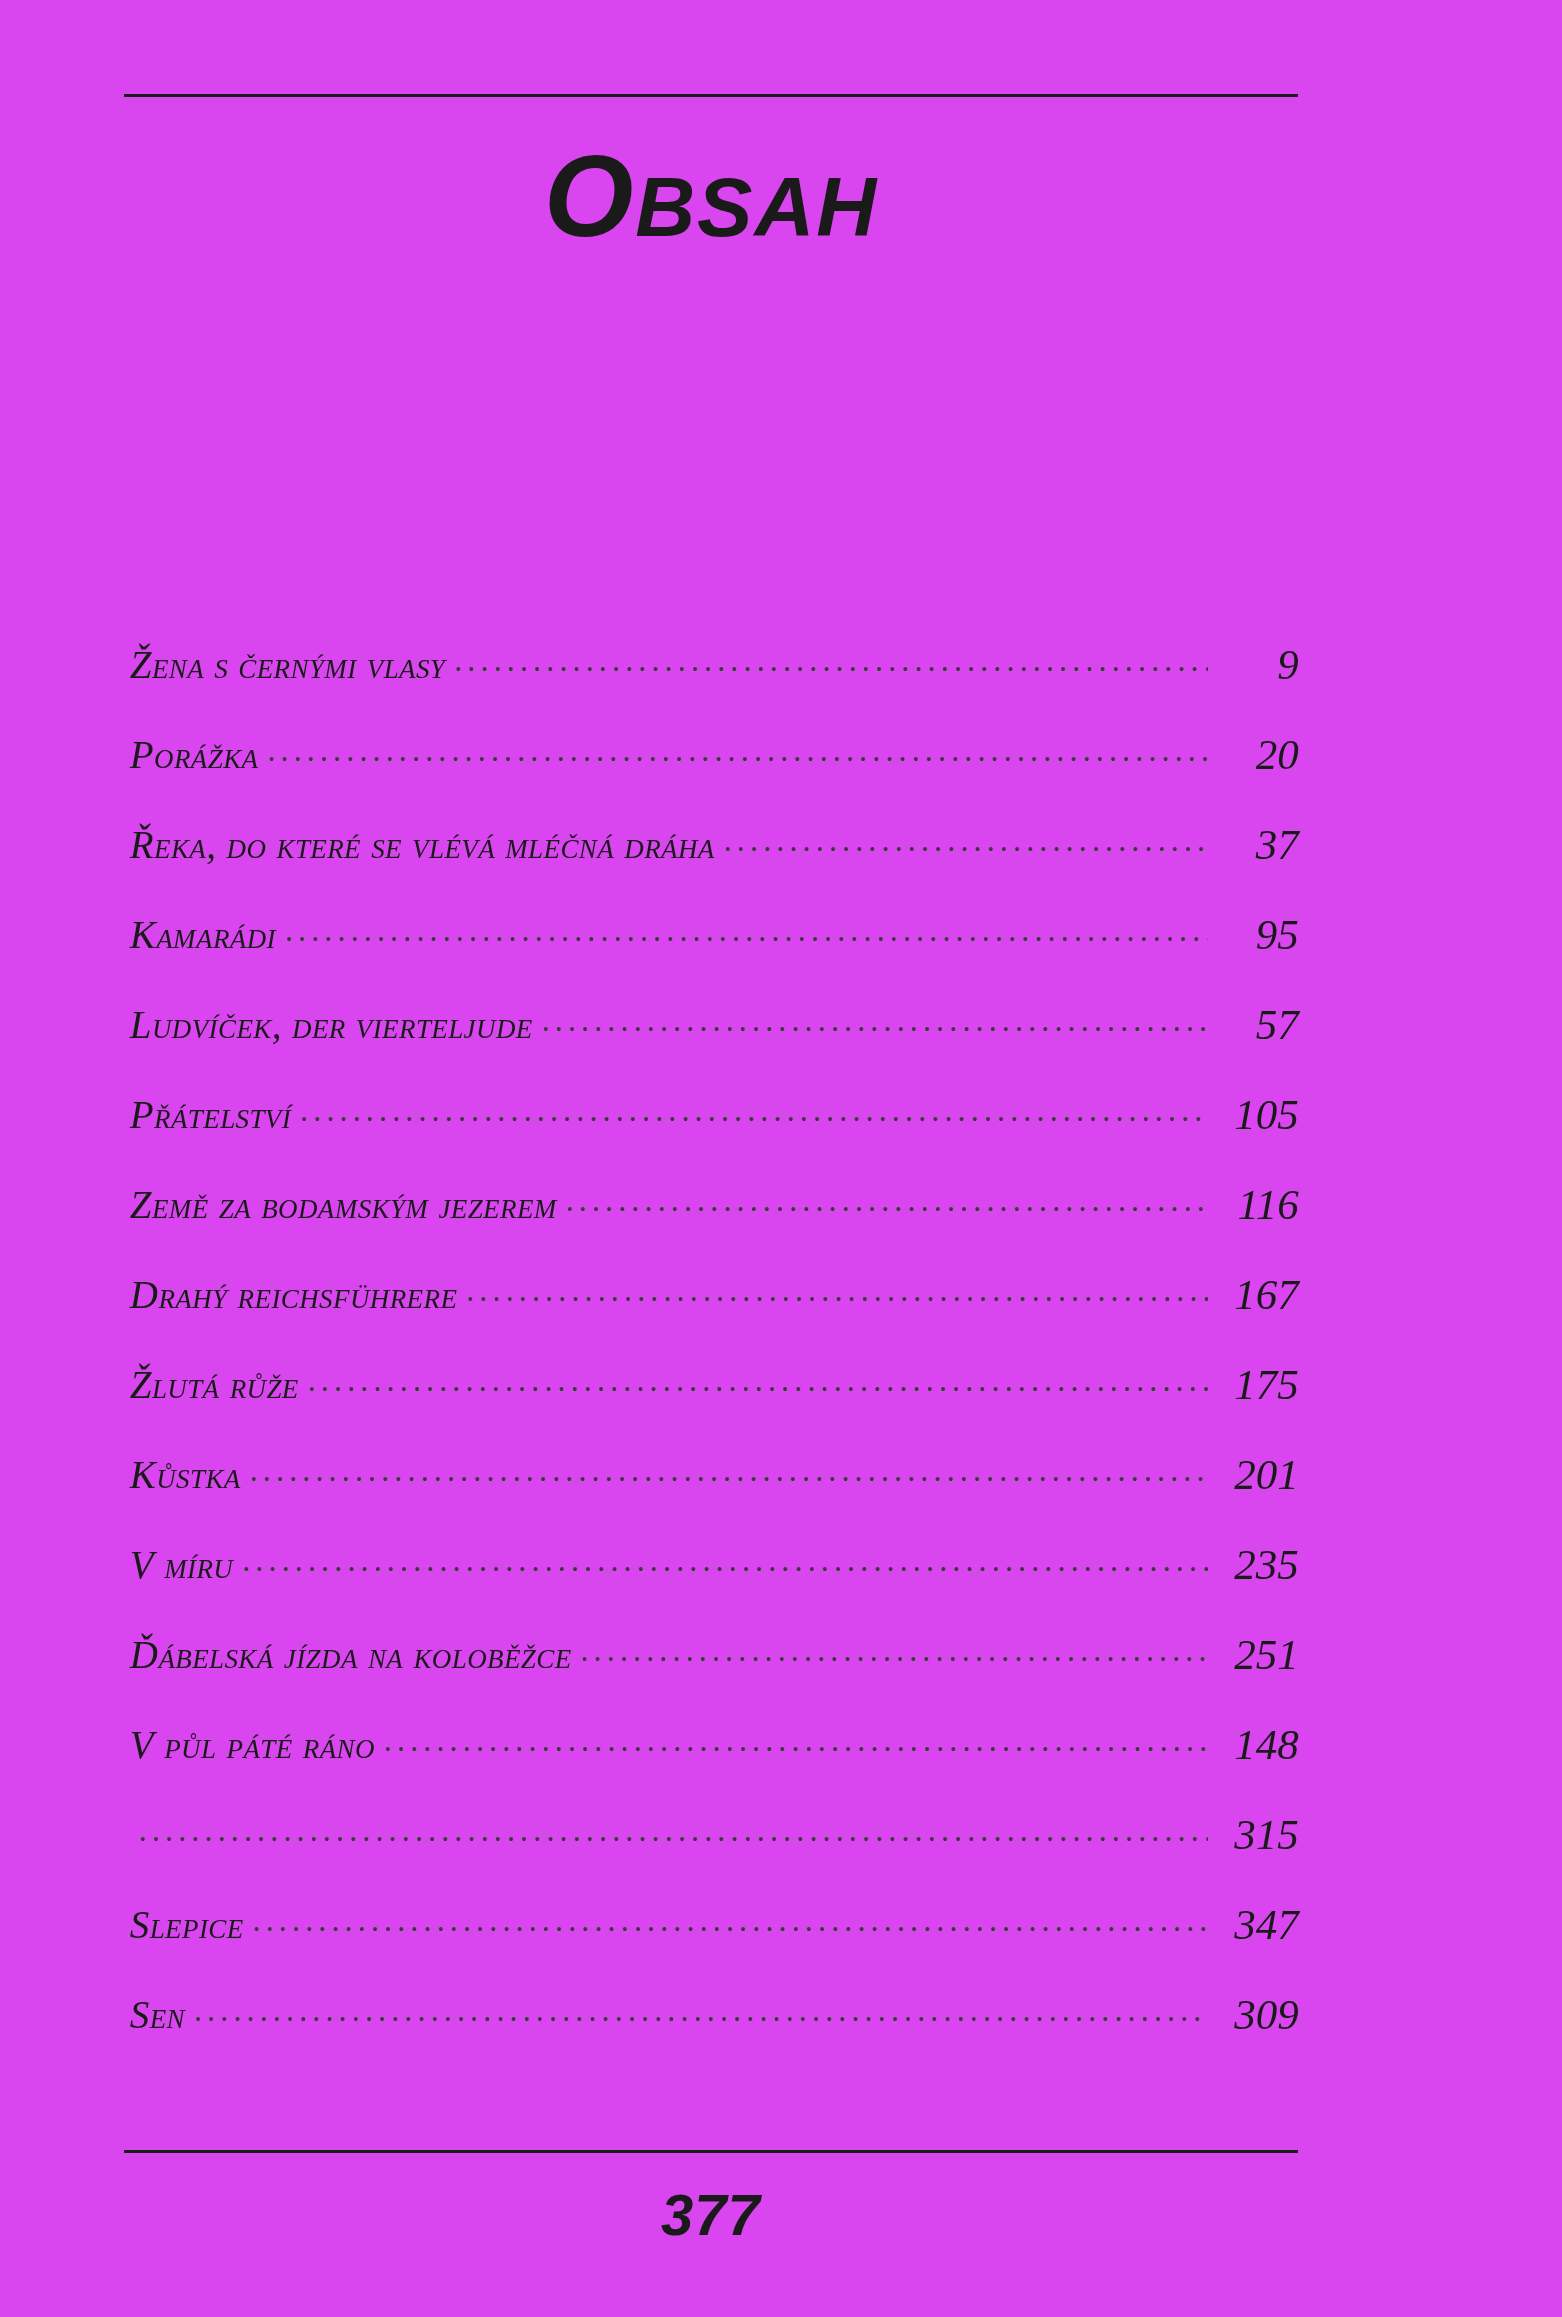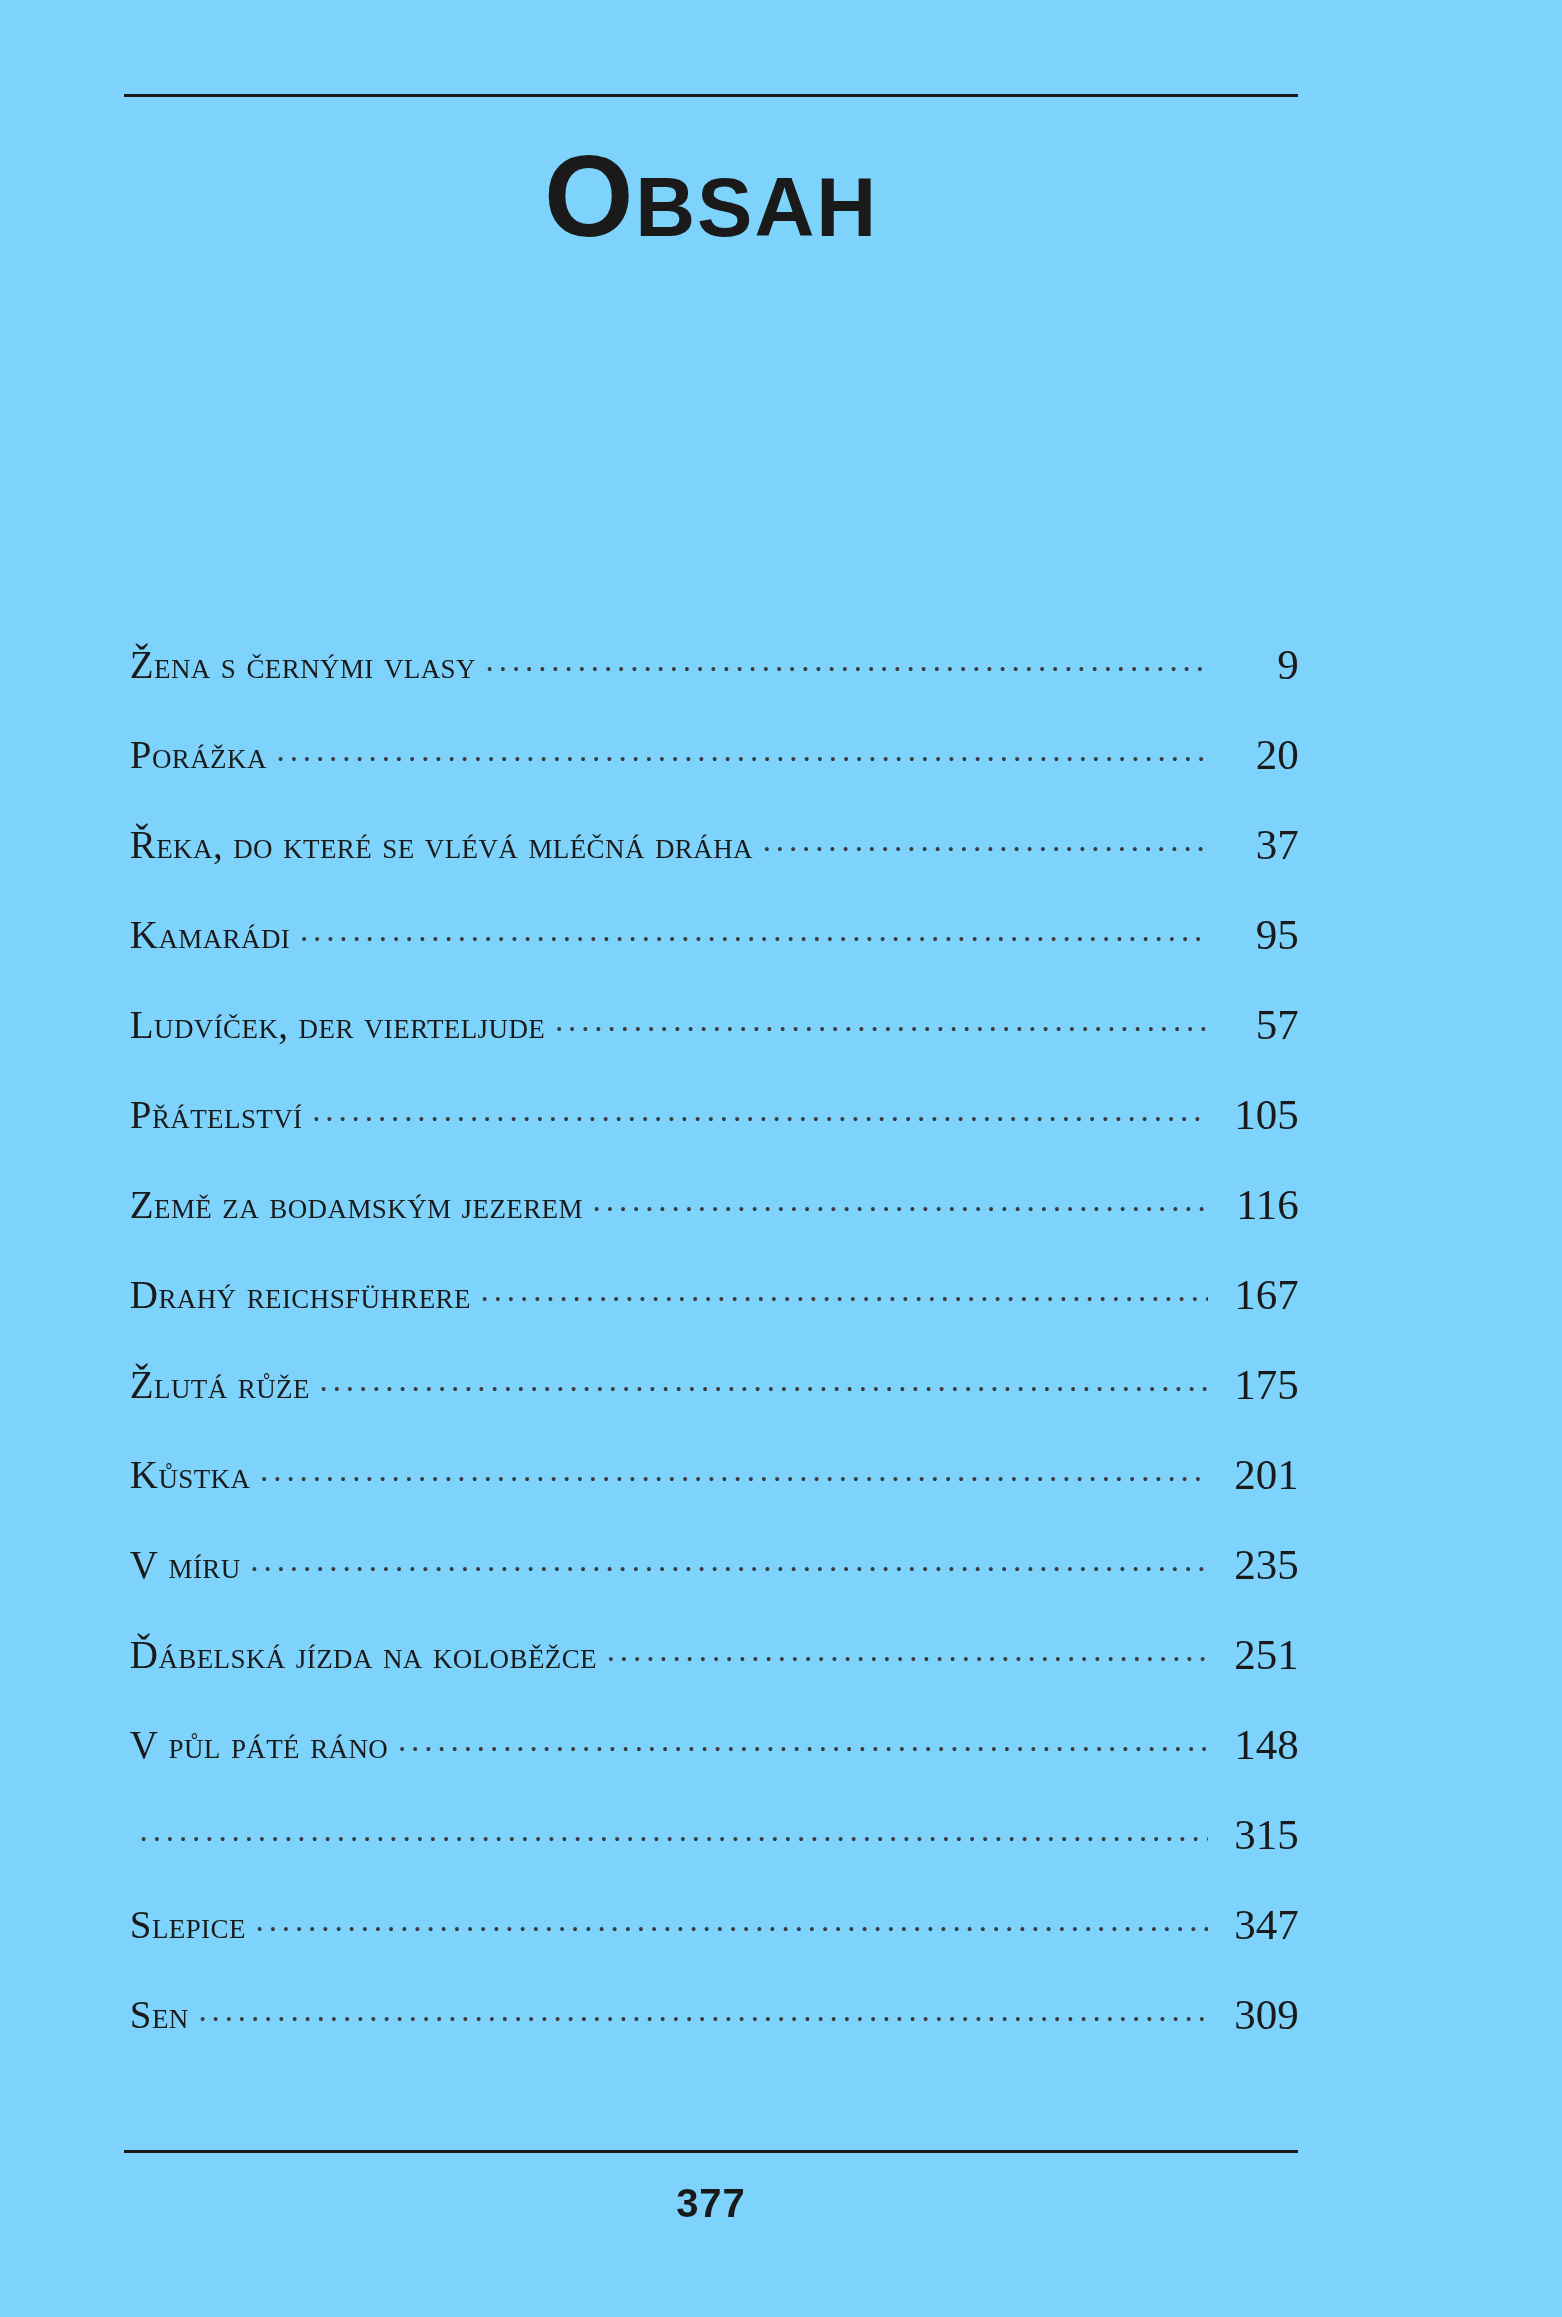--- a/index.html
+++ b/index.html
@@ -13,21 +13,22 @@
     font-family: "Liberation Serif", serif;
     color: #1a1a1a;
     position: relative;
     overflow: hidden;
   }
   .page {
     position: absolute;
     left: 0; top: 0;
     width: 1562px;
     height: 2317px;
-    background: #7dd3fc;
+    background: #d946ef;
+    font-style: italic;
   }
   .content {
     position: absolute;
     left: 124px;
     top: 0;
     width: 1174px;
     height: 2317px;
   }
   .rule {
     position: absolute;
@@ -100,21 +101,21 @@
   }
 
   .folio {
     position: absolute;
     top: 2181px;
     left: 0;
     width: 1174px;
     text-align: center;
     font-family: "Liberation Sans", sans-serif;
     font-weight: 700;
-    font-size: 40px;
+    font-size: 58px;
     letter-spacing: 1px;
   }
 </style>
 </head>
 <body>
 
 <div class="page">
   <div class="content">
 
     <div class="rule rule-top"></div>

